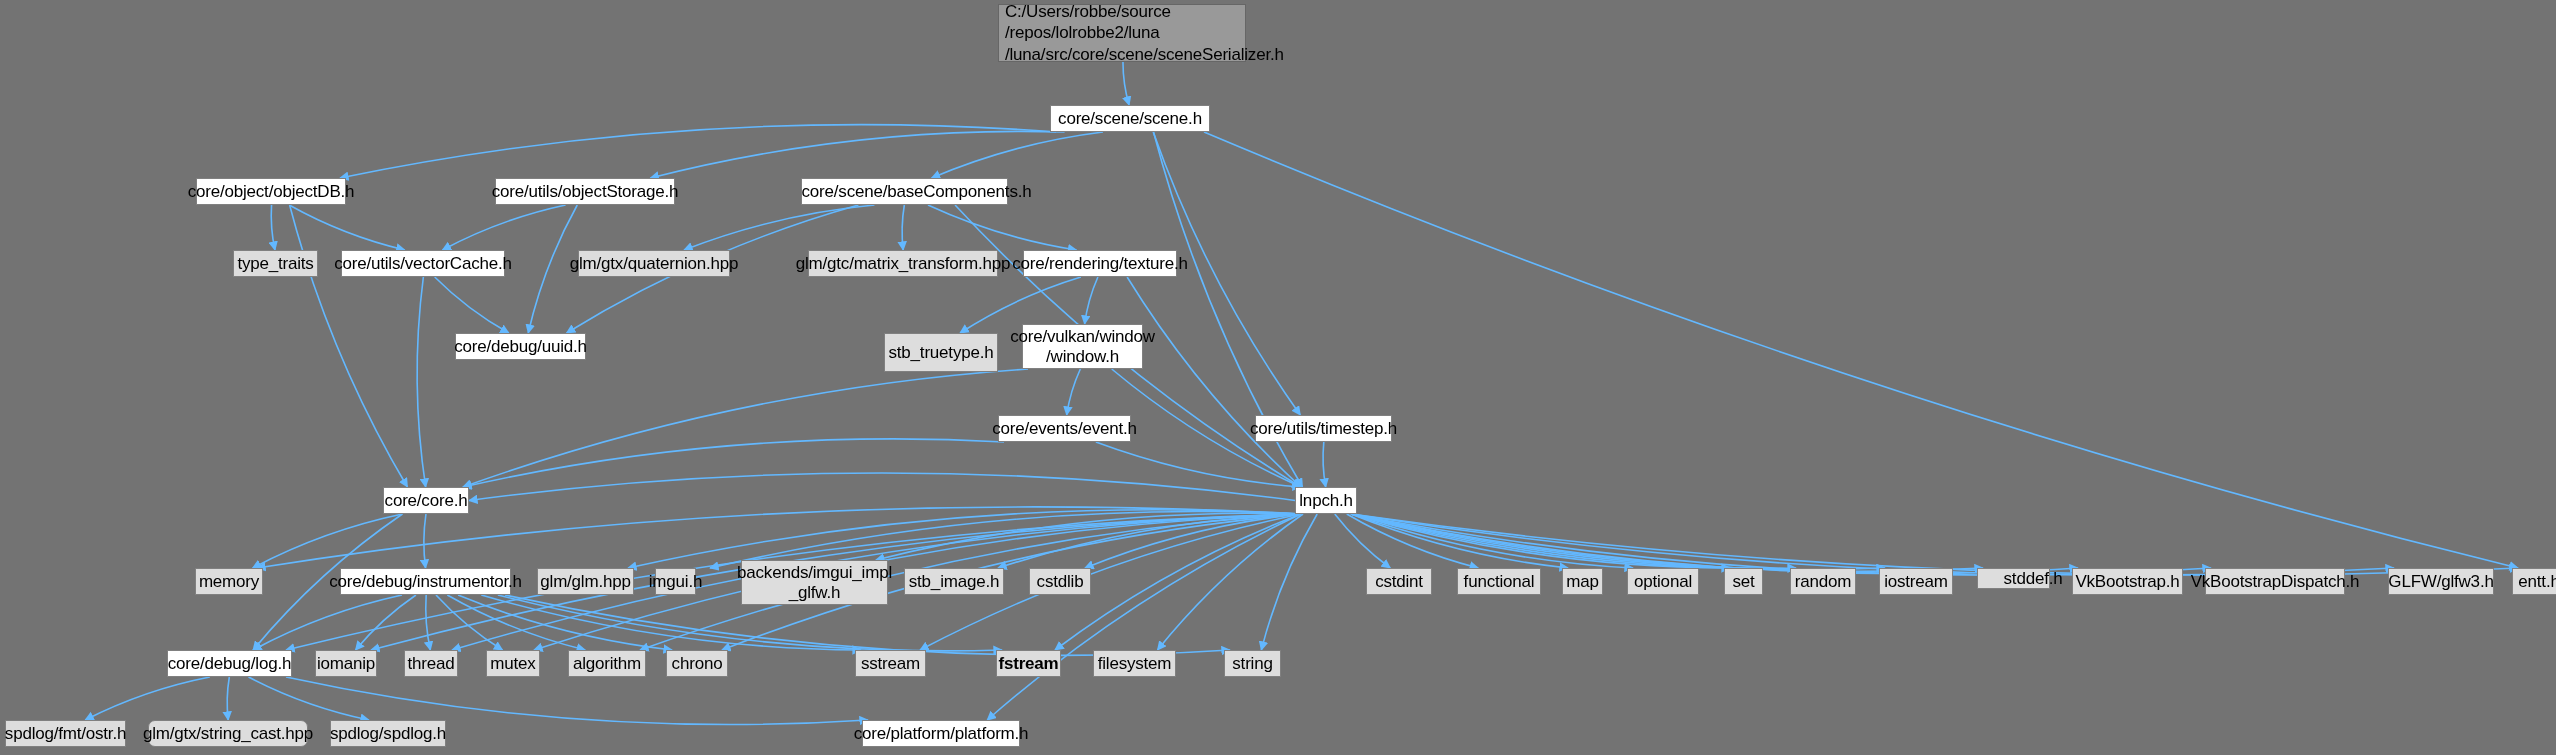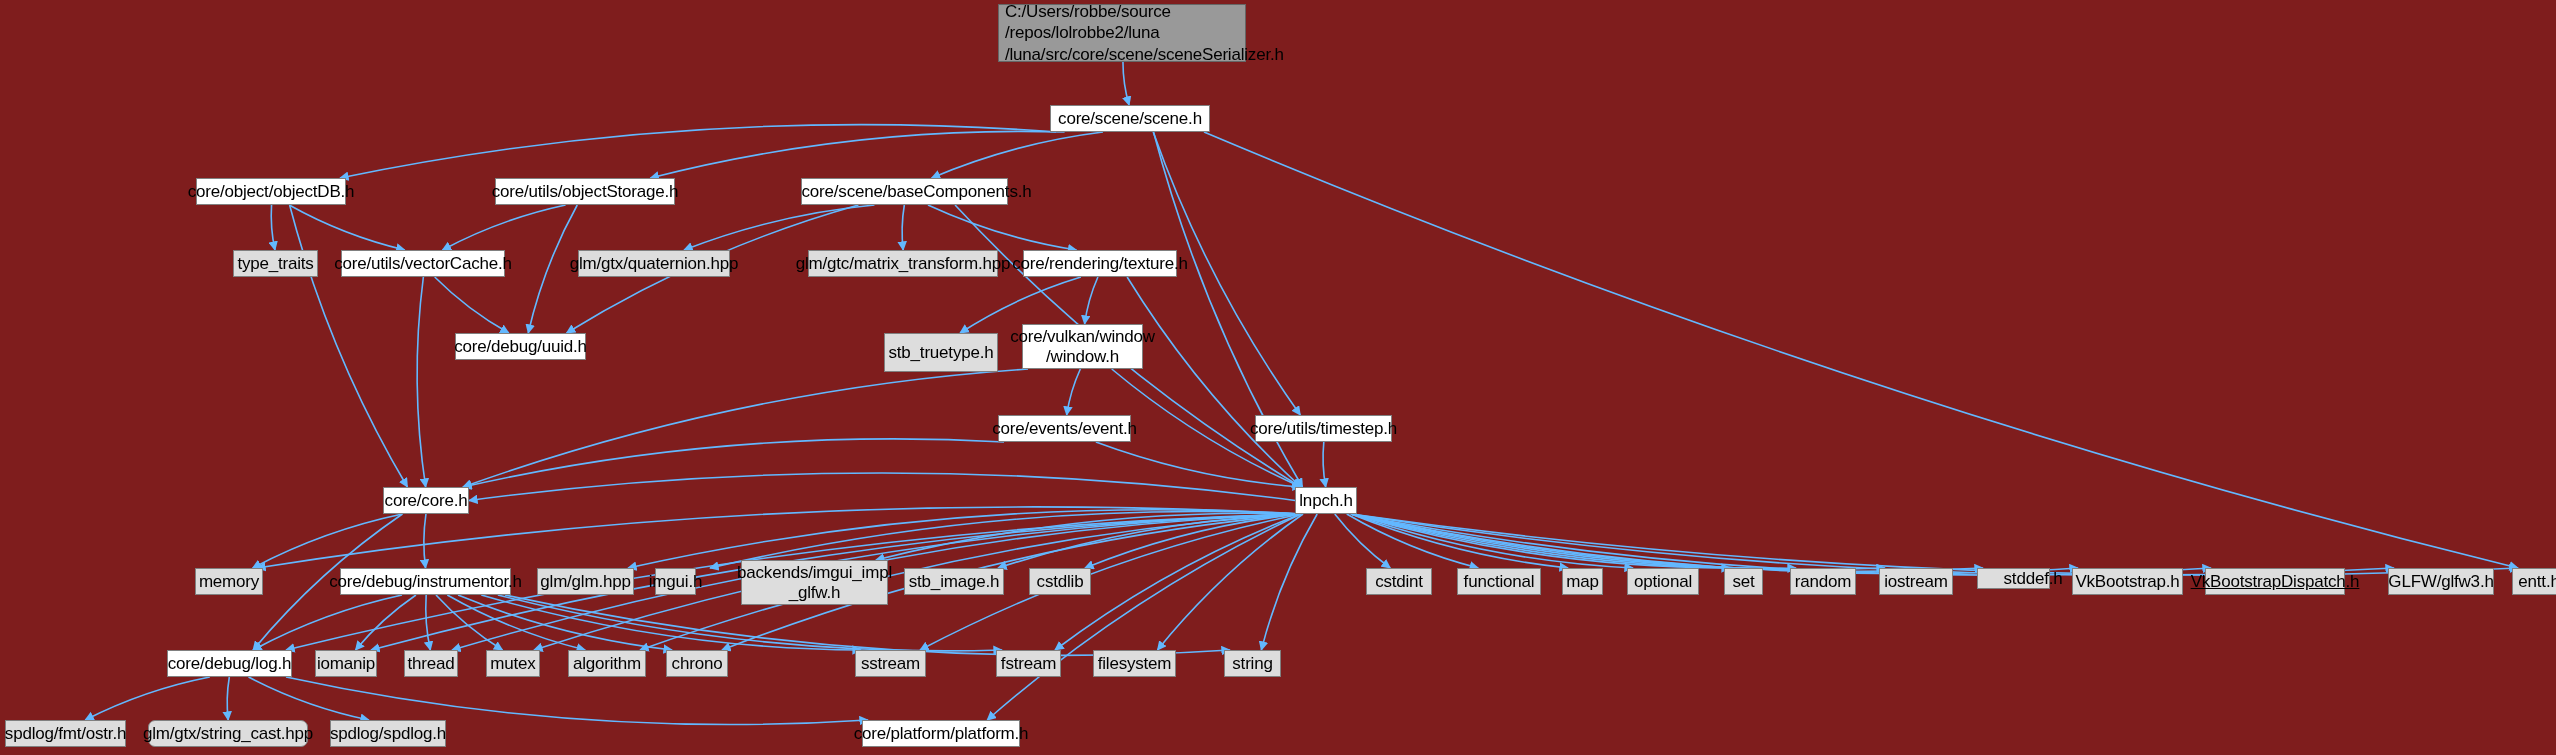--- a/index.html
+++ b/index.html
@@ -1,21 +1,21 @@
 <!DOCTYPE html>
 <html><head>
 <meta charset="utf-8">
 <title>sceneSerializer.h include dependency graph</title>
 <style>
   html,body{margin:0;padding:0;background:#ffffff;}
   #graph{
     position:relative;
     width:2556px;
     height:755px;
-    background:#7f1d1d;
+    background:#737373;
     font-family:"Liberation Sans","DejaVu Sans",sans-serif;
     overflow:hidden;
   }
   #edges{position:absolute;left:0;top:0;width:2556px;height:755px;}
   .node{
     position:absolute;
     box-sizing:border-box;
     border:1px solid #808080;
     background:#ffffff;
     color:#000000;
@@ -149,31 +149,31 @@
       <div class="node sys" style="left: 1029px; top: 568px; width: 62px; height: 27px;">cstdlib</div>
       <div class="node sys" style="left: 1366px; top: 568px; width: 66px; height: 27px;">cstdint</div>
       <div class="node sys" style="left: 1457px; top: 568px; width: 84px; height: 27px;">functional</div>
       <div class="node sys" style="left: 1562px; top: 568px; width: 41px; height: 27px;">map</div>
       <div class="node sys" style="left: 1627px; top: 568px; width: 72px; height: 27px;">optional</div>
       <div class="node sys" style="left: 1724px; top: 568px; width: 39px; height: 27px;">set</div>
       <div class="node sys" style="left: 1790px; top: 568px; width: 66px; height: 27px;">random</div>
       <div class="node sys" style="left: 1879px; top: 568px; width: 74px; height: 27px;">iostream</div>
       <div class="node sys" style="left: 1977px; top: 568px; width: 73px; height: 21px; padding-left: 44px;">stddef.h</div>
       <div class="node sys" style="left: 2072px; top: 568px; width: 111px; height: 27px;">VkBootstrap.h</div>
-      <div class="node sys" style="left: 2205px; top: 568px; width: 140px; height: 27px; text-decoration: underline;">VkBootstrapDispatch.h</div>
+      <div class="node sys" style="left: 2205px; top: 568px; width: 140px; height: 27px;">VkBootstrapDispatch.h</div>
       <div class="node sys" style="left: 2388px; top: 568px; width: 106px; height: 27px;">GLFW/glfw3.h</div>
       <div class="node sys" style="left: 2512px; top: 568px; width: 54px; height: 27px;">entt.h</div>
       <div class="node" style="left: 167px; top: 650px; width: 125px; height: 27px;">core/debug/log.h</div>
       <div class="node sys" style="left: 315px; top: 650px; width: 62px; height: 27px;">iomanip</div>
       <div class="node sys" style="left: 404px; top: 650px; width: 54px; height: 27px;">thread</div>
       <div class="node sys" style="left: 486px; top: 650px; width: 54px; height: 27px;">mutex</div>
       <div class="node sys" style="left: 568px; top: 650px; width: 78px; height: 27px;">algorithm</div>
       <div class="node sys" style="left: 666px; top: 650px; width: 62px; height: 27px;">chrono</div>
       <div class="node sys" style="left: 855px; top: 650px; width: 71px; height: 27px;">sstream</div>
-      <div class="node sys" style="left: 996px; top: 650px; width: 65px; height: 27px;">fstream</div>
+      <div class="node sys" style="left: 996px; top: 650px; width: 65px; height: 27px; font-weight: bold;">fstream</div>
       <div class="node sys" style="left: 1093px; top: 650px; width: 83px; height: 27px;">filesystem</div>
       <div class="node sys" style="left: 1224px; top: 650px; width: 57px; height: 27px;">string</div>
       <div class="node sys" style="left: 5px; top: 720px; width: 121px; height: 27px;">spdlog/fmt/ostr.h</div>
       <div class="node sys" style="left: 148px; top: 720px; width: 160px; height: 27px; border-radius: 7px;">glm/gtx/string_cast.hpp</div>
       <div class="node sys" style="left: 330px; top: 720px; width: 116px; height: 27px;">spdlog/spdlog.h</div>
       <div class="node" style="left: 862px; top: 720px; width: 158px; height: 27px;">core/platform/platform.h</div>
     </div>
 </div>
 
 </body></html>

